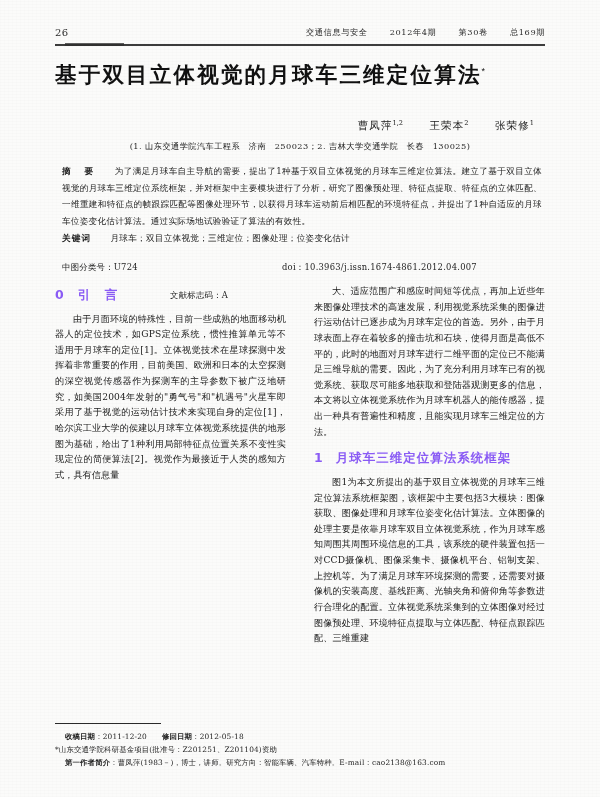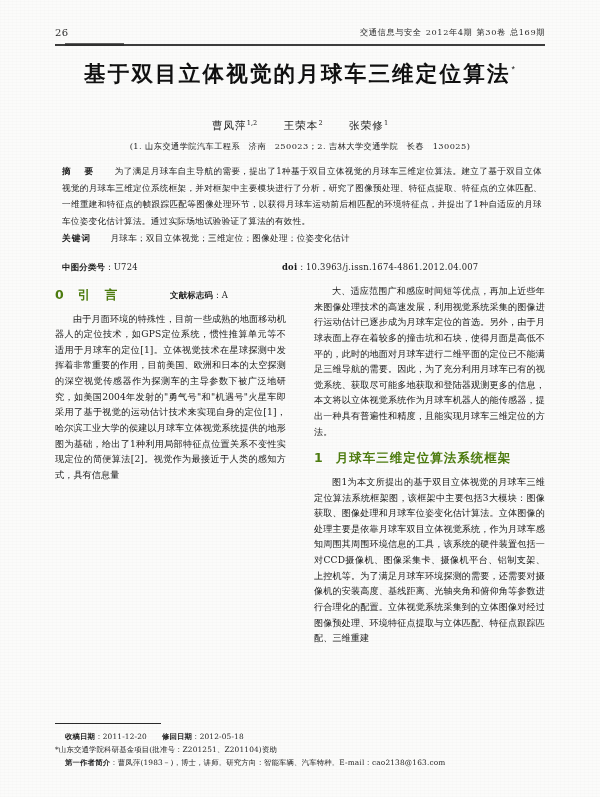--- a/index.html
+++ b/index.html
@@ -49,21 +49,21 @@
   .runhead .page-no {
     font-size: 10px;
     font-family: "DejaVu Serif", "Liberation Serif", serif;
     letter-spacing: 0.5px;
   }
   .runhead .journal {
     font-size: 8.2px;
     letter-spacing: 0.6px;
     white-space: nowrap;
   }
-  .runhead .journal span { margin-left: 1px; }
+  .runhead .journal span { margin-left: 19px; }
   .rule-top {
     position: absolute;
     left: 55px;
     right: 55px;
     top: 44px;
     height: 1.6px;
     background: #2c2c2c;
     opacity: 0.92;
   }
   .rule-top::after {
@@ -76,40 +76,40 @@
     background: #1b1b1b;
     opacity: 0.75;
   }
 
   
   .title {
     position: absolute;
     left: 55px;
     right: 55px;
     top: 62px;
-    text-align: center;
+    text-align: left;
     font-size: 21.5px;
     font-weight: bold;
     letter-spacing: 2.2px;
     line-height: 1.28;
     color: #111;
-    font-family: Liberation Mono, monospace;
+    font-family: Liberation Sans, sans-serif;
   }
   .title sup {
     font-size: 9px;
     font-weight: normal;
     vertical-align: super;
     letter-spacing: 0;
   }
   .authors {
     position: absolute;
     left: 55px;
     right: 55px;
     top: 118px;
-    text-align: center;
+    text-align: right;
     font-size: 10.5px;
     letter-spacing: 1.1px;
     color: #1c1c1c;
   }
   .authors .au { margin: 0 11px; }
   .authors sup { font-size: 6.6px; vertical-align: super; letter-spacing: 0; }
   .affil {
     position: absolute;
     left: 55px;
     right: 55px;
@@ -145,21 +145,21 @@
     position: absolute;
     left: 62px;
     right: 58px;
     top: 262px;
     font-size: 8.4px;
     letter-spacing: 0.25px;
     color: #1d1d1d;
     display: flex;
   }
   .clsline .seg { white-space: nowrap; }
-  .clsline .seg b { font-weight: bold; }
+  .clsline .seg b { font-weight: normal; }
   .clsline .s1 { width: 108px; }
   .clsline .s2 { width: 112px; margin-top: 28px; }
   .clsline .s3 { }
 
   
   .cols {
     position: absolute;
     left: 55px;
     top: 284px;
     width: 490px;
@@ -174,21 +174,21 @@
     letter-spacing: 0.1px;
     text-align: justify;
     color: #1a1a1a;
   }
   .sec-h {
     font-size: 12.5px;
     font-weight: bold;
     letter-spacing: 1px;
     margin: 0 0 6px 0;
     font-family: "DejaVu Sans", "Liberation Sans", sans-serif;
-    color: #4d7c0f;
+    color: #8b5cf6;
   }
   .sec-h .num { margin-right: 12px; }
   .sec-h.spaced .num { margin-right: 13px; }
   .para { margin: 0; text-indent: 18px; }
   .para + .para { margin-top: 0px; }
   .gap { height: 7px; }
 
   
   .foot-rule {
     position: absolute;

